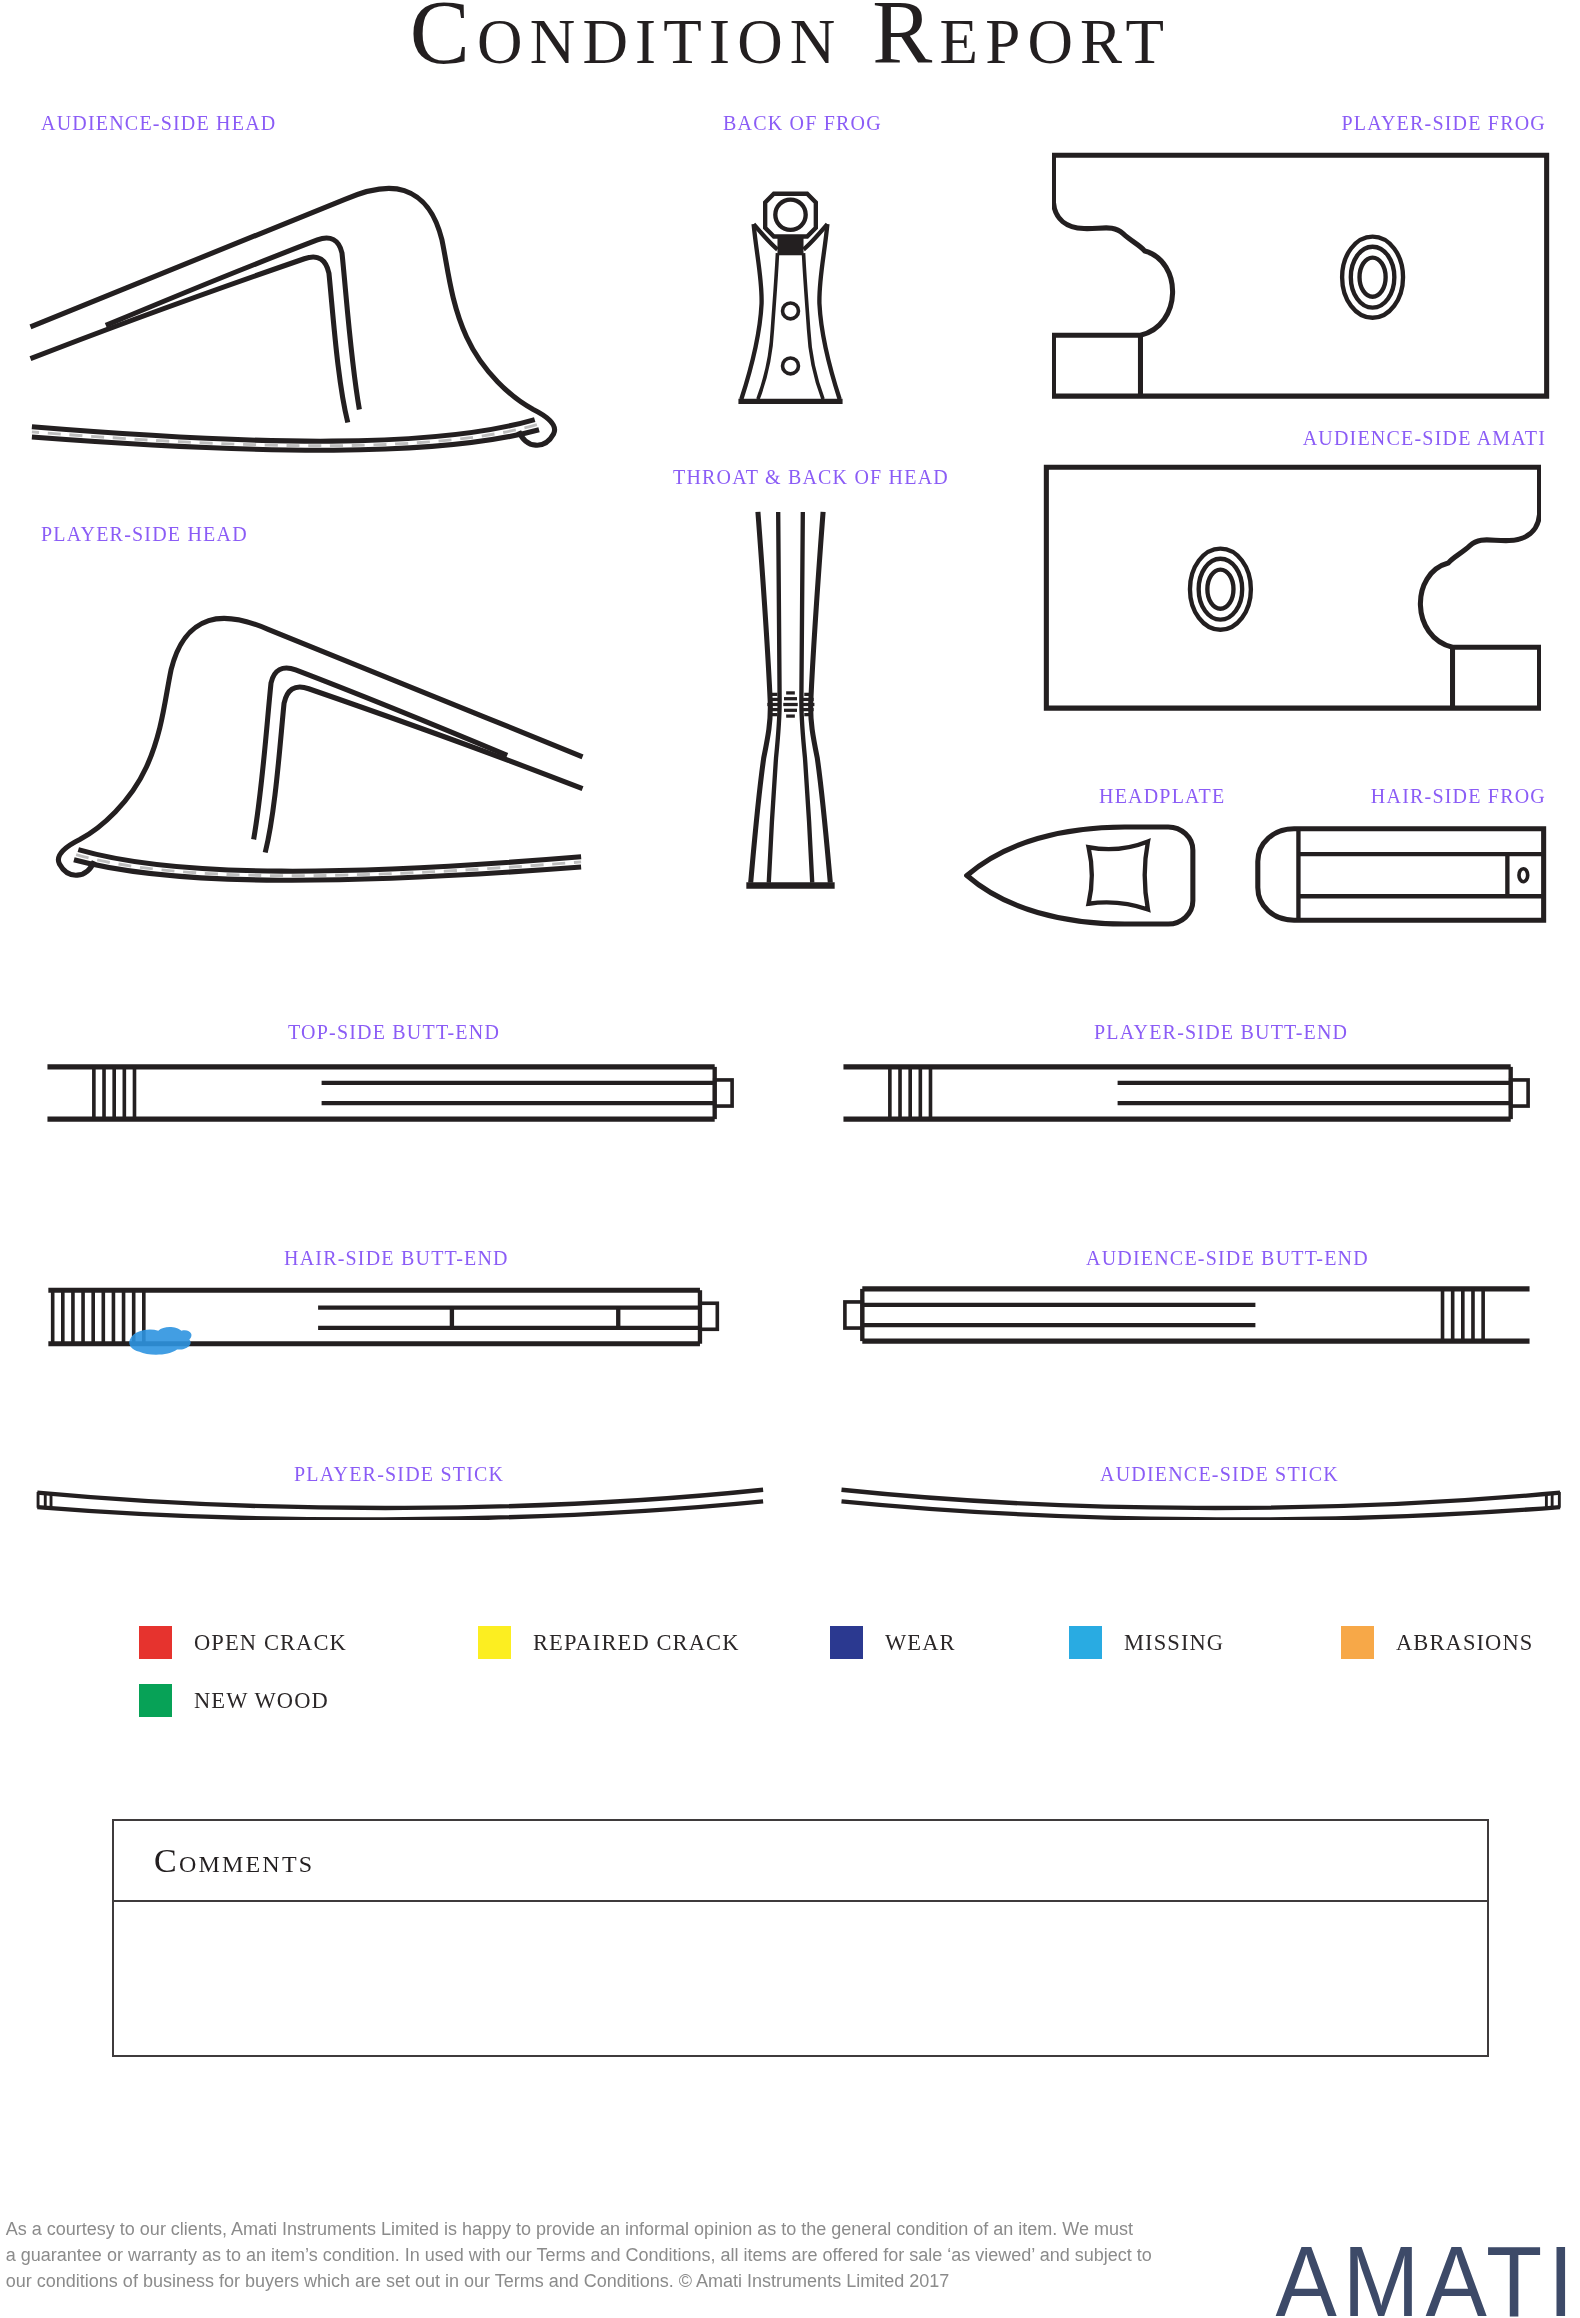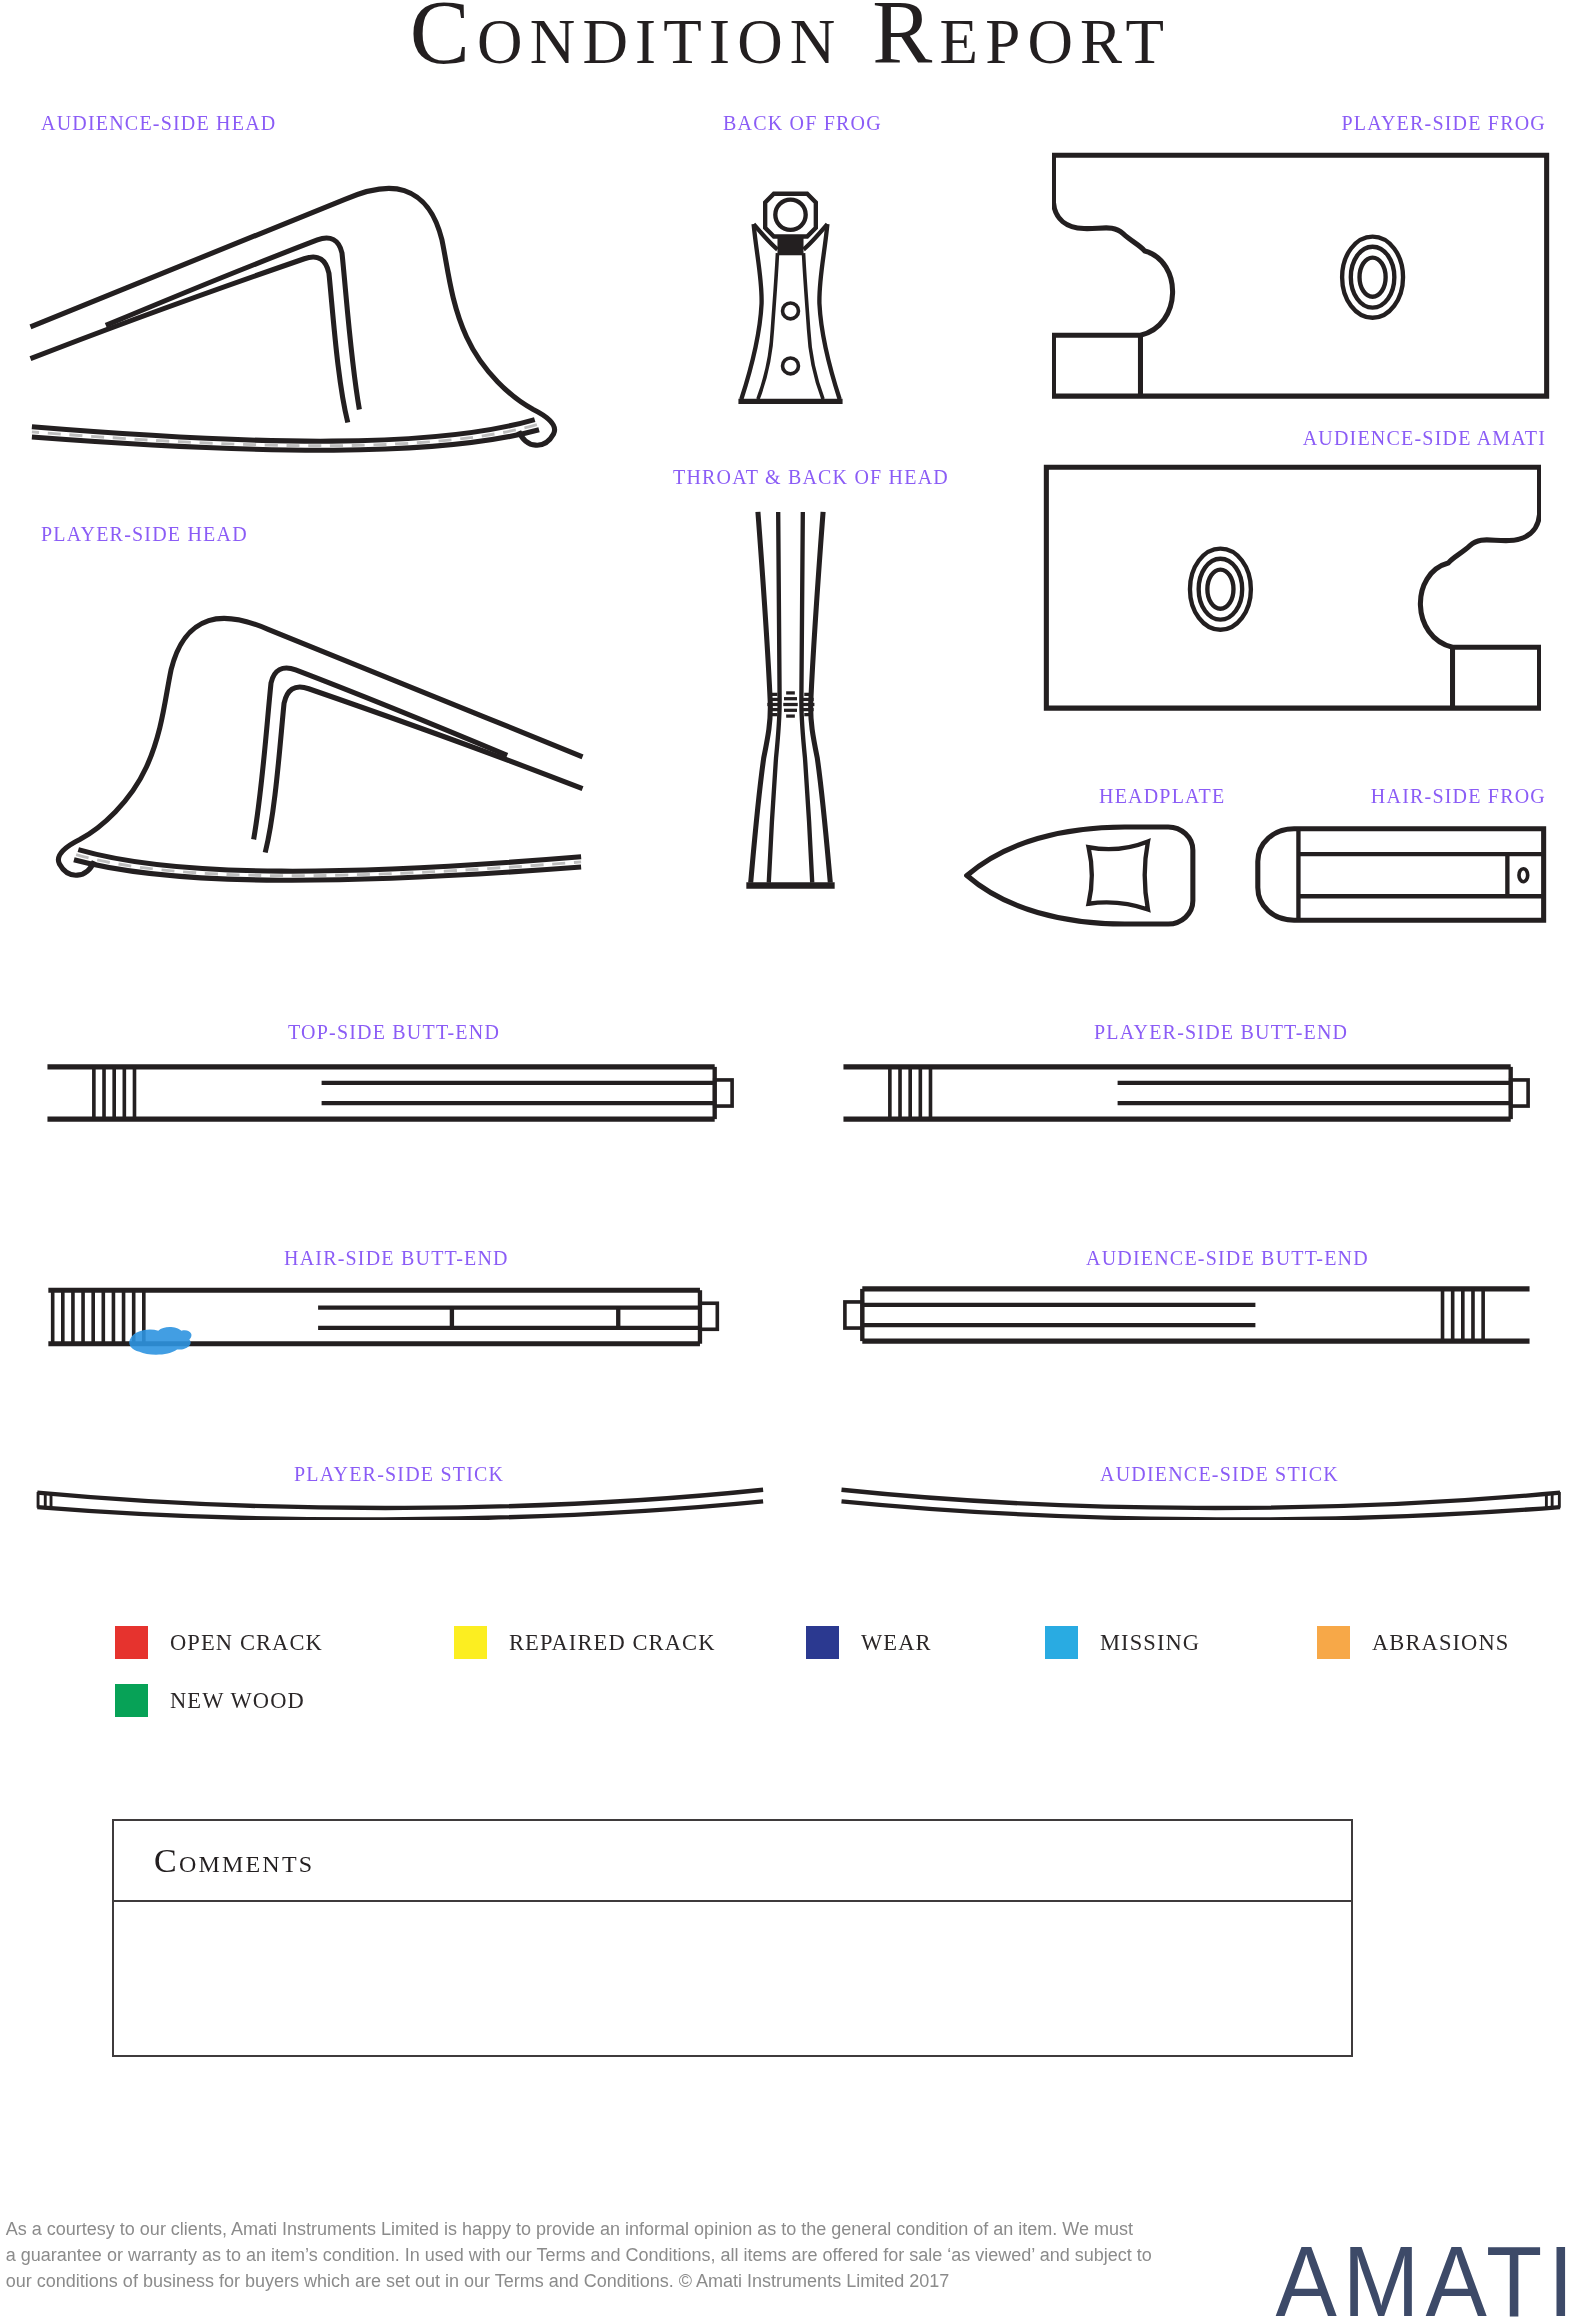--- a/index.html
+++ b/index.html
@@ -4,24 +4,24 @@
 <style>
   html,body{margin:0;padding:0;background:#fff;}
   .page{position:relative;width:1581px;height:2319px;background:#ffffff;overflow:hidden;
         font-family:"Liberation Serif",serif;color:#231f20;}
   .title{position:absolute;top:-11.6px;left:0;width:100%;text-align:center;
          font-variant:small-caps;font-size:90px;letter-spacing:7.2px;line-height:1.0;
          color:#231f20;font-weight:400;white-space:nowrap;}
   .lbl{position:absolute;font-size:20px;letter-spacing:1.2px;color:#8b5cf6;white-space:nowrap;
        font-family:"Liberation Serif",serif;}
   .fig{position:absolute;}
-  .legend-item{position:absolute;display:flex;align-items:center;gap:22px;}
+  .legend-item{position:absolute;display:flex;align-items:center;gap:22px;margin-left:24px;}
   .swatch{width:33px;height:33px;flex:0 0 auto;}
   .legend-label{font-size:22.5px;letter-spacing:1.1px;color:#2b2728;white-space:nowrap;}
-  .comments-box{position:absolute;left:112px;top:1819px;width:1241px;height:238px;
+  .comments-box{position:absolute;left:112px;top:1819px;width:1377px;height:238px;
                 border:2.2px solid #3f3b3c;box-sizing:border-box;}
   .comments-head{height:79px;border-bottom:2.2px solid #3f3b3c;display:flex;align-items:center;}
   .comments-title{font-variant:small-caps;font-size:34px;letter-spacing:2.2px;color:#231f20;
                   padding-left:40px;}
   .comments-area{height:154px;}
   .footer-text{position:absolute;left:5.8px;top:2216px;width:1189px;
                font-family:"Liberation Sans",sans-serif;font-size:18px;line-height:26px;
                color:#8b8b8b;}
   .amati{position:absolute;right:1.4px;top:2231px;font-family:"Liberation Sans",sans-serif;
          font-size:100px;line-height:1;letter-spacing:6.5px;transform:scaleX(0.92);

